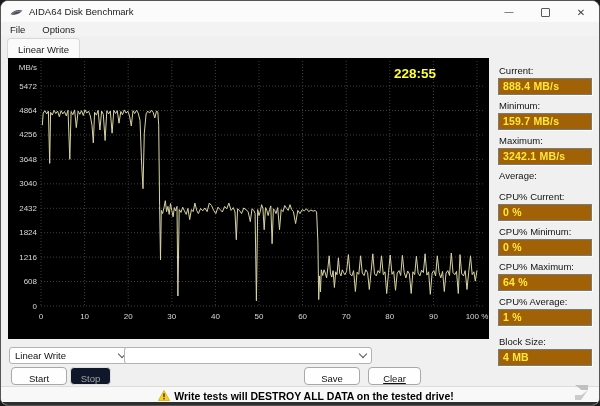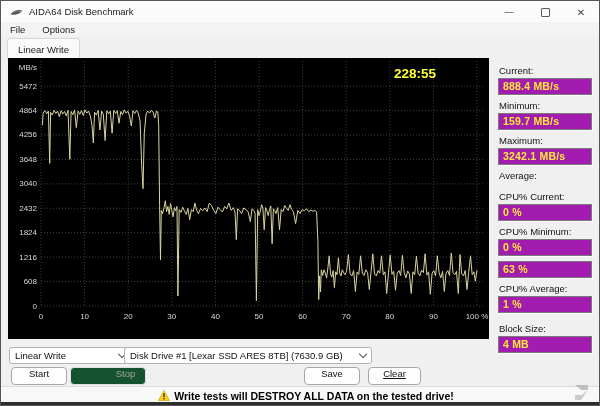--- a/index.html
+++ b/index.html
@@ -1,17 +1,17 @@
 <!DOCTYPE html>
 <html><head>
 <meta charset="utf-8">
 <style>
   html,body{margin:0;padding:0;width:600px;height:406px;background:#191919;overflow:hidden;
     font-family:"Liberation Sans",sans-serif;}
-  .window{position:absolute;inset:0;background:#f0f0f0;border-radius:0;overflow:hidden;
+  .window{position:absolute;inset:0;background:#f0f0f0;border-radius:8px;overflow:hidden;
     border:1px solid #555;box-sizing:border-box;}
   
   .titlebar{position:absolute;left:0;top:0;width:100%;height:21px;background:#fbfbfb;
     display:flex;align-items:center;}
   .app-icon{margin:0 6px 0 9px;display:flex;align-items:center;}
   .title-text{font-size:9.5px;color:#1b1b1b;}
   .win-controls{position:absolute;right:0;top:0;height:22px;display:flex;}
   .win-btn{width:36px;height:22px;display:flex;align-items:center;justify-content:center;
     color:#3c3c3c;font-size:10px;}
   .max-glyph{width:7px;height:7px;border:1px solid #5a5a5a;border-radius:1px;}
@@ -25,32 +25,32 @@
     display:flex;align-items:center;font-size:9.5px;color:#1b1b1b;}
   
   .chart-box{position:absolute;left:7px;top:57px;width:481px;height:281px;background:#000;}
   .chart-box svg{display:block;}
   .chart-box text{font-family:"Liberation Sans",sans-serif;}
   .timer{font-weight:bold;}
   
   .sidebar{position:absolute;left:497px;top:64px;width:94px;}
   .stat{margin-bottom:5px;}
   .stat-label{font-size:9.5px;color:#111;margin:0 0 2px 1px;}
-  .stat-value{background:#a21caf;border:1px solid #7a7a7a;box-shadow:1px 1px 0 rgba(255,255,255,.85);
+  .stat-value{background:#a16207;border:1px solid #7a7a7a;box-shadow:1px 1px 0 rgba(255,255,255,.85);
     color:#ffe838;font-weight:bold;font-size:10.5px;height:13px;line-height:13px;
     padding:1px 0 1px 4px;letter-spacing:.2px;}
   .gap-top{margin-top:10px;}
   
   .ddl{position:absolute;height:15px;background:#fff;border:1px solid #b3b3b3;border-radius:3px;
     display:flex;align-items:center;padding:0 5px;font-size:9.5px;color:#111;white-space:nowrap;overflow:hidden;}
   .chev{margin-left:auto;width:5px;height:5px;border-right:1px solid #555;border-bottom:1px solid #555;
     transform:rotate(45deg);flex:none;margin-top:-3px;}
   .btn{position:absolute;height:16px;background:#fefefe;border:1px solid #a8a8a8;border-radius:4px;
-    font-size:9.5px;color:#111;display:flex;align-items:flex-start;justify-content:center;}
-  .btn.disabled{color:#a3a3a3;background:#14532d;border-color:#e0e0e0;padding-left:35px;}
+    font-size:9.5px;color:#111;display:flex;align-items:flex-end;justify-content:center;}
+  .btn.disabled{color:#a3a3a3;background:#0f172a;border-color:#e0e0e0;}
   
   .warnbar{position:absolute;left:0;top:385px;width:100%;height:18px;background:#f8f8f8;
     border-top:1px solid #dcdcdc;display:flex;align-items:center;padding-left:12px;box-sizing:border-box;justify-content:center;}
   .warn-text{font-size:10.5px;font-weight:bold;color:#000;margin-left:4px;}
   .bottom-edge{position:absolute;left:0;bottom:0;width:100%;height:3px;background:#2e2e2e;}
   
   .watermark{position:absolute;right:5px;bottom:4px;display:flex;align-items:center;gap:2px;opacity:.95;}
   .watermark-text{font-size:17px;font-weight:bold;color:#fff;letter-spacing:1px;
     text-shadow:0 0 2px #909090,0 1px 1px #777;}
 </style>
@@ -161,38 +161,38 @@
     </div>
     <div class="stat gap-top">
       <div class="stat-label">CPU% Current:</div>
       <div class="stat-value">0 %</div>
     </div>
     <div class="stat">
       <div class="stat-label">CPU% Minimum:</div>
       <div class="stat-value">0 %</div>
     </div>
     <div class="stat">
-      <div class="stat-value">63 %</div>
+      <div class="stat-label">CPU% Maximum:</div>
+      <div class="stat-value">64 %</div>
     </div>
     <div class="stat">
       <div class="stat-label">CPU% Average:</div>
       <div class="stat-value">1 %</div>
     </div>
     <div class="stat gap-top">
       <div class="stat-label">Block Size:</div>
       <div class="stat-value">4 MB</div>
     </div>
   </div>
 
   <div class="ddl" style="left:8px;top:346px;width:110px;">
     <span>Linear Write</span>
     <span class="chev"></span>
   </div>
   <div class="ddl" style="left:123px;top:346px;width:236px;">
-    <span style="overflow:hidden;text-overflow:clip;">Disk Drive #1  [Lexar SSD ARES 8TB]  (7630.9 GB)</span>
     <span class="chev"></span>
   </div>
 
   <div class="btn" style="left:10px;top:366px;width:54px;">
     <span>Start</span>
   </div>
   <div class="btn disabled" style="left:69px;top:366px;width:39px;">
     <span>Stop</span>
   </div>
   <div class="btn" style="left:303px;top:366px;width:54px;">

